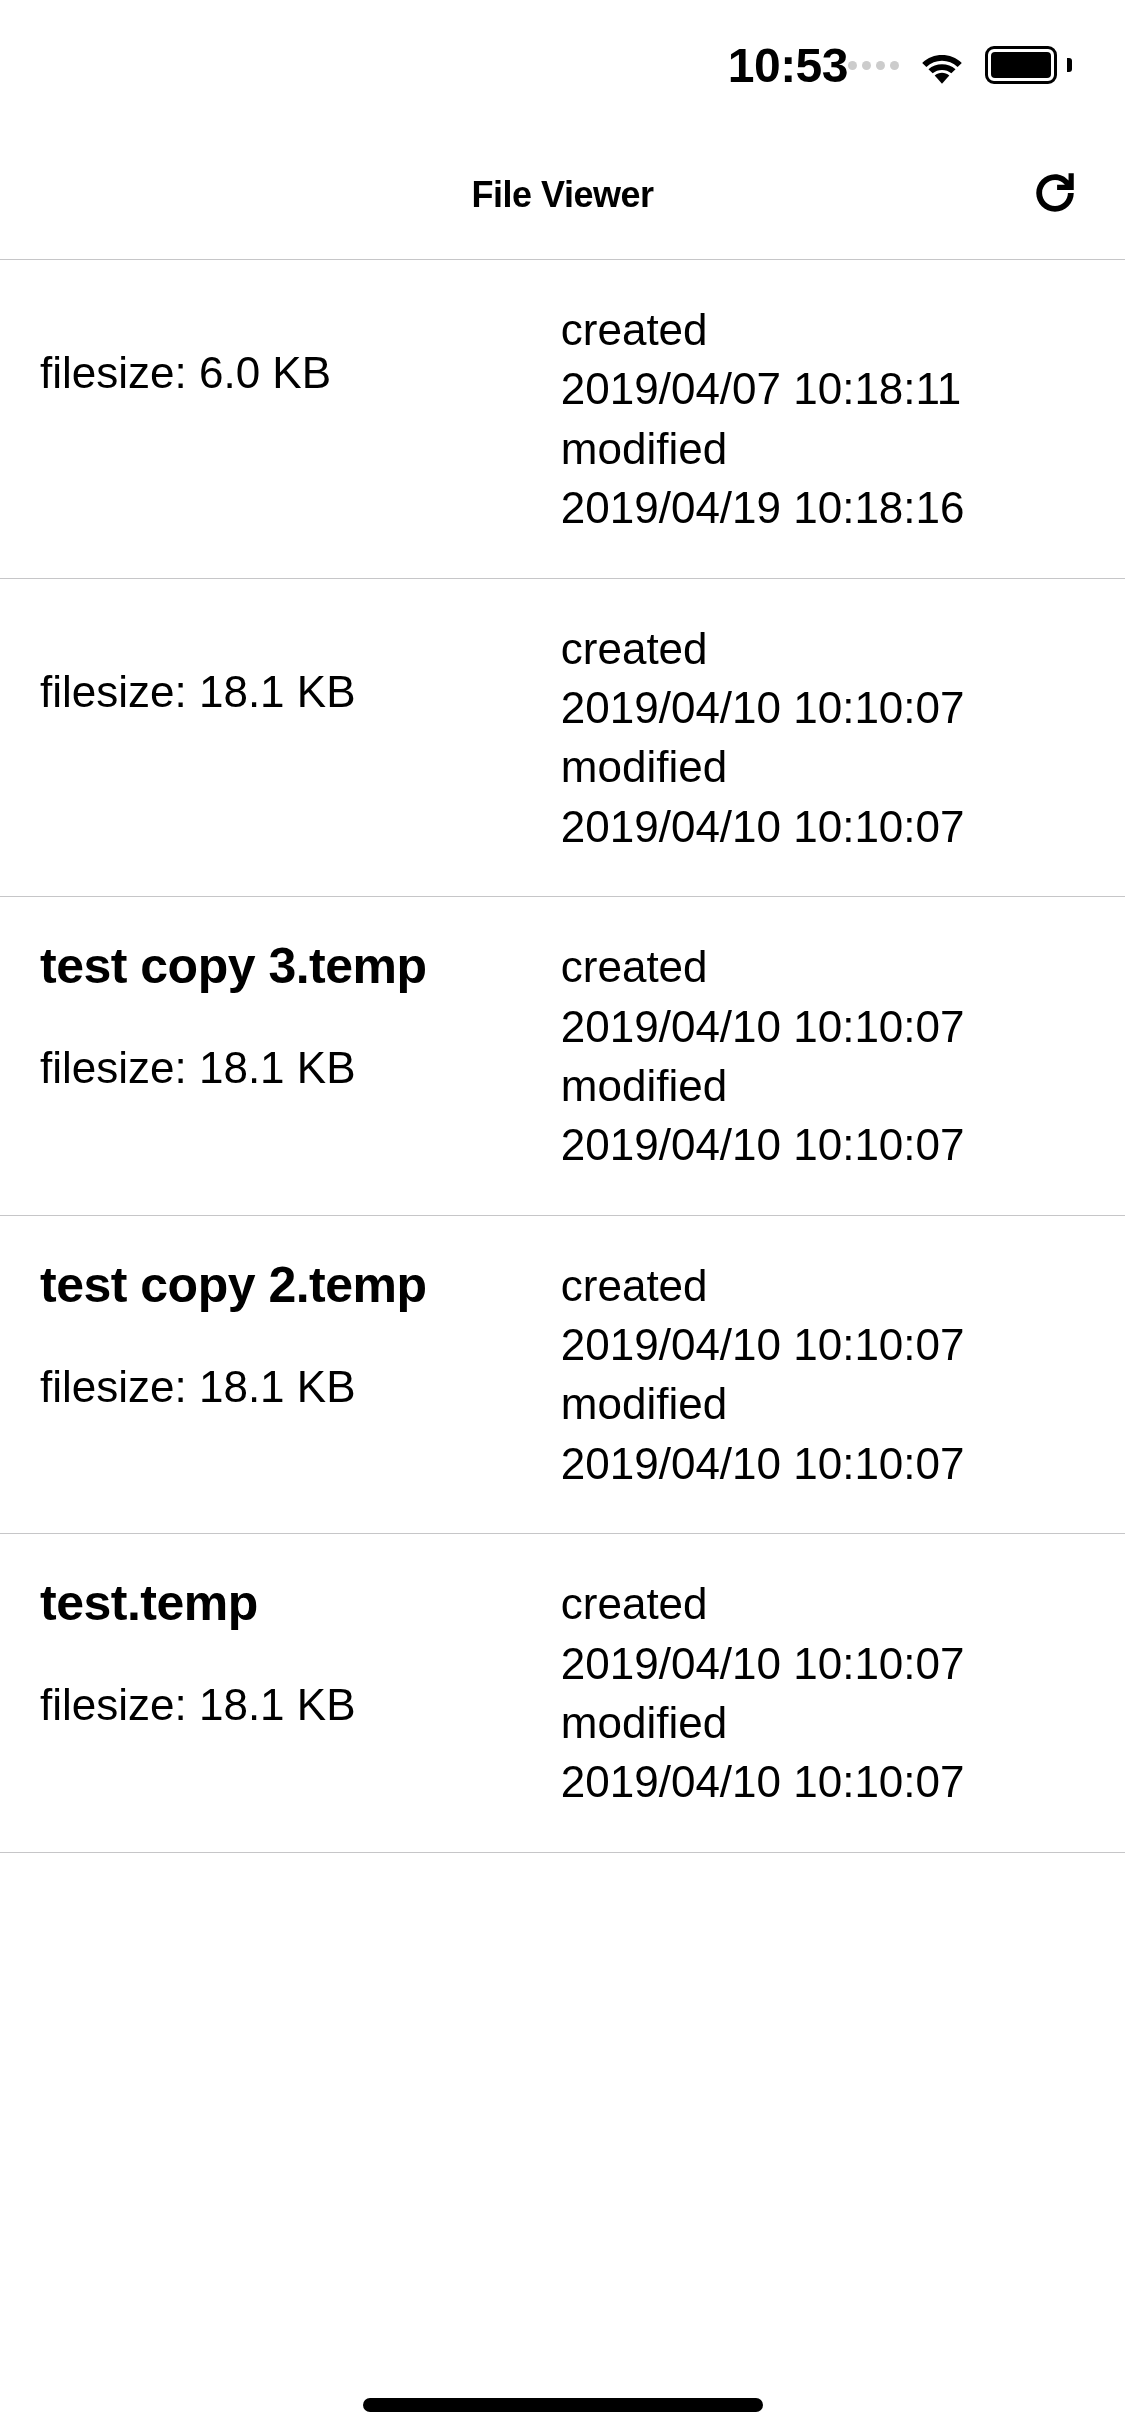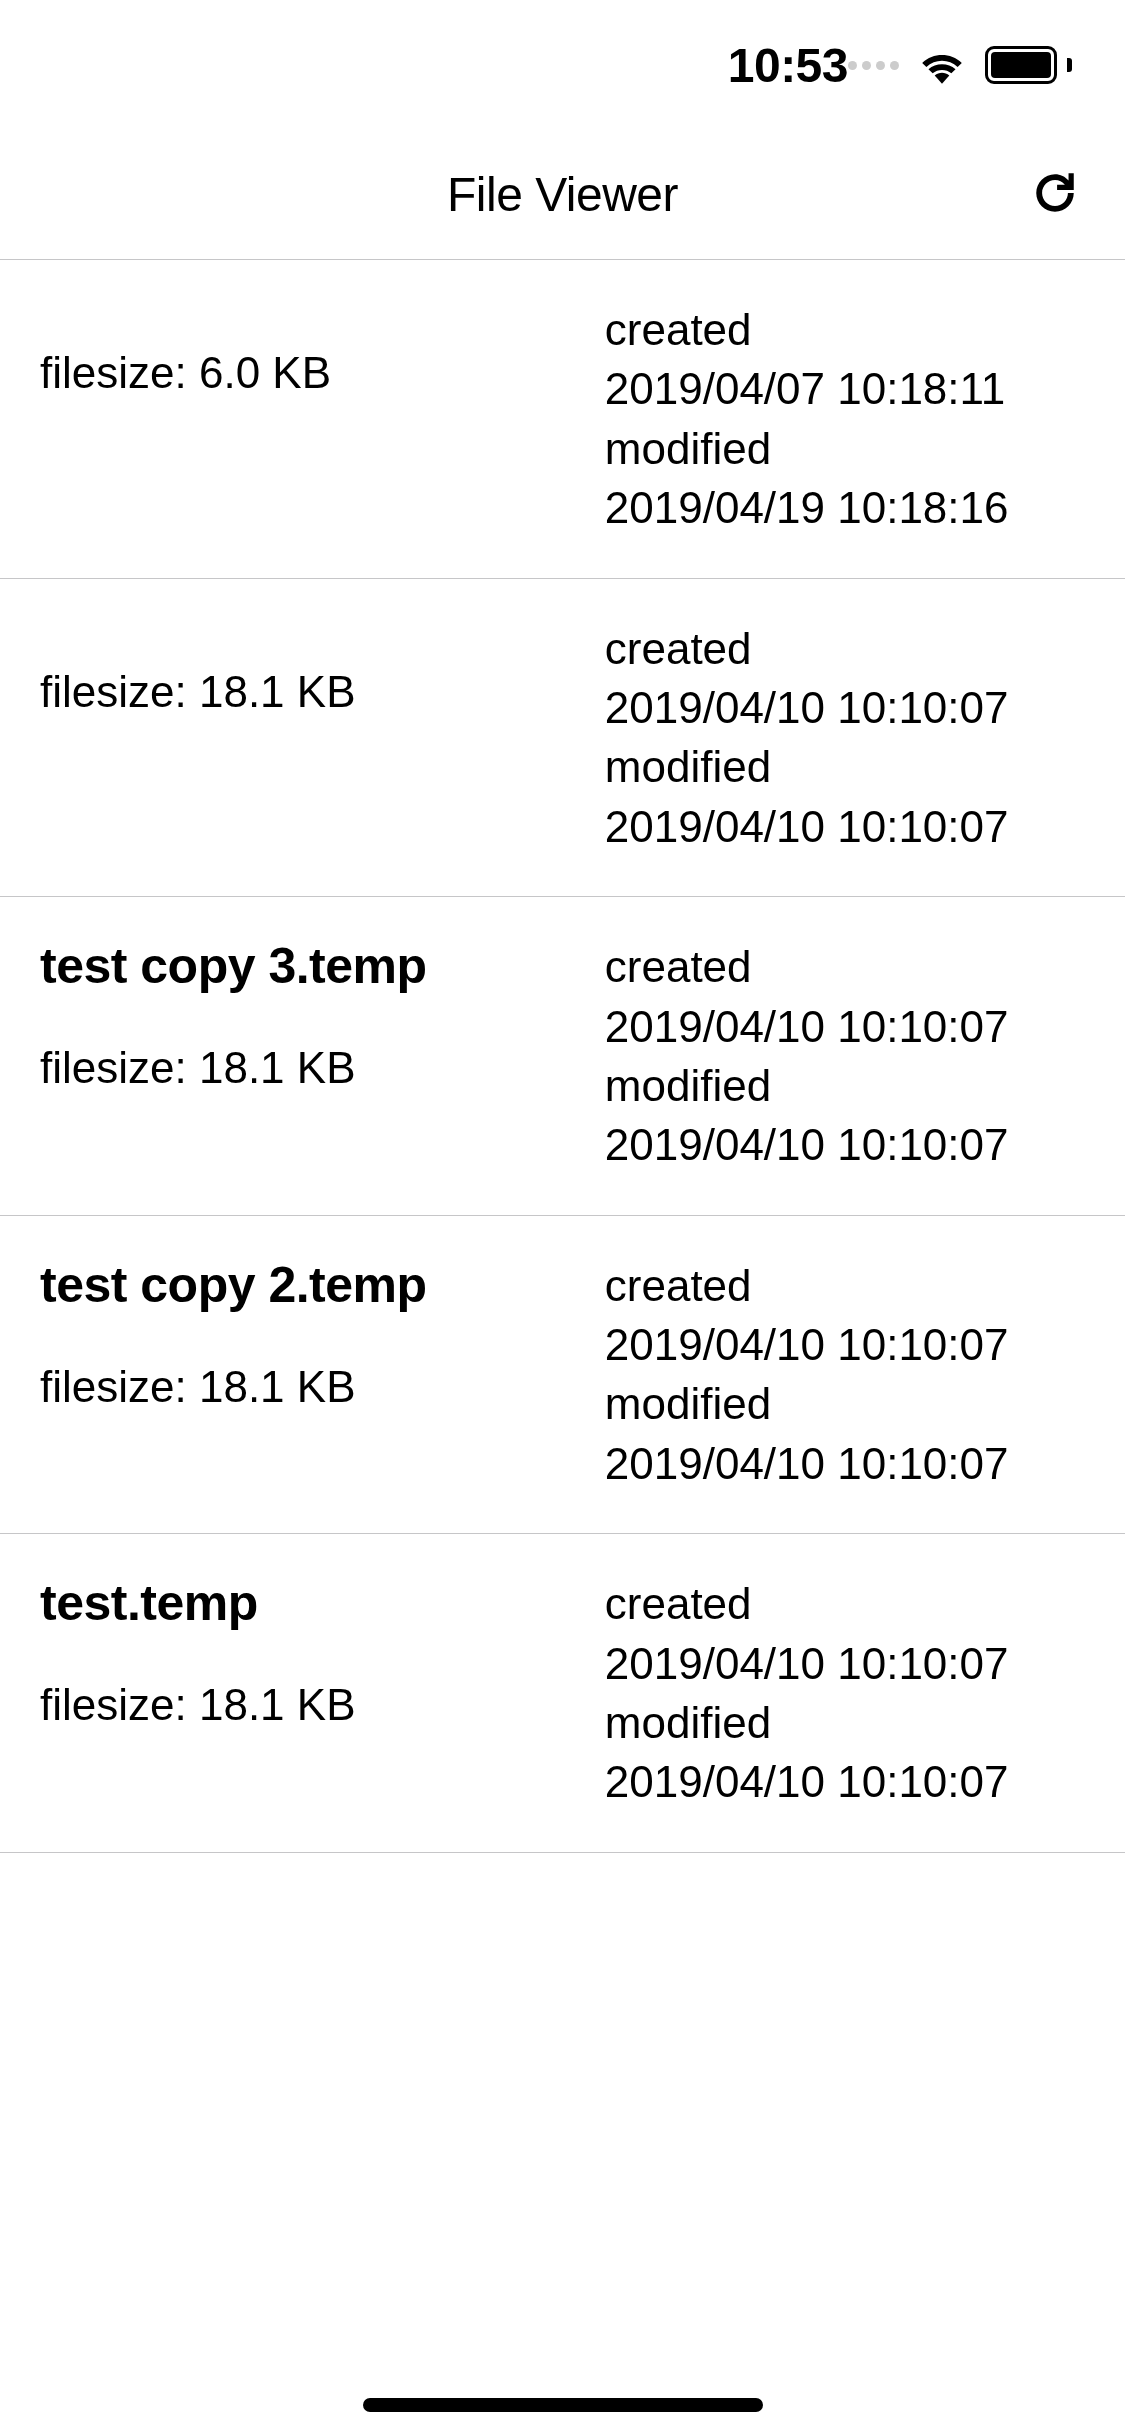--- a/index.html
+++ b/index.html
@@ -82,22 +82,22 @@
     }
     .nav-bar {
       height: 130px;
       border-bottom: 1px solid #c6c6c8;
       display: flex;
       align-items: center;
       justify-content: center;
       position: relative;
     }
     .nav-title {
-      font-size: 48px;
-      font-weight: 400;
+      font-size: 36px;
+      font-weight: 700;
       color: #000;
       letter-spacing: -0.5px;
     }
     .refresh-button {
       position: absolute;
       right: 40px;
       top: 50%;
       transform: translateY(-50%);
       width: 60px;
       height: 60px;
@@ -138,21 +138,20 @@
       font-size: 44px;
       font-weight: 400;
       color: #000;
       margin-top: 48px;
     }
     .file-meta-line {
       font-size: 44px;
       font-weight: 400;
       color: #000;
       line-height: 1.35;
-      margin-left: 44px;
     }
     .home-indicator {
       position: absolute;
       bottom: 24px;
       left: 50%;
       transform: translateX(-50%);
       width: 400px;
       height: 14px;
       background: #000;
       border-radius: 7px;

